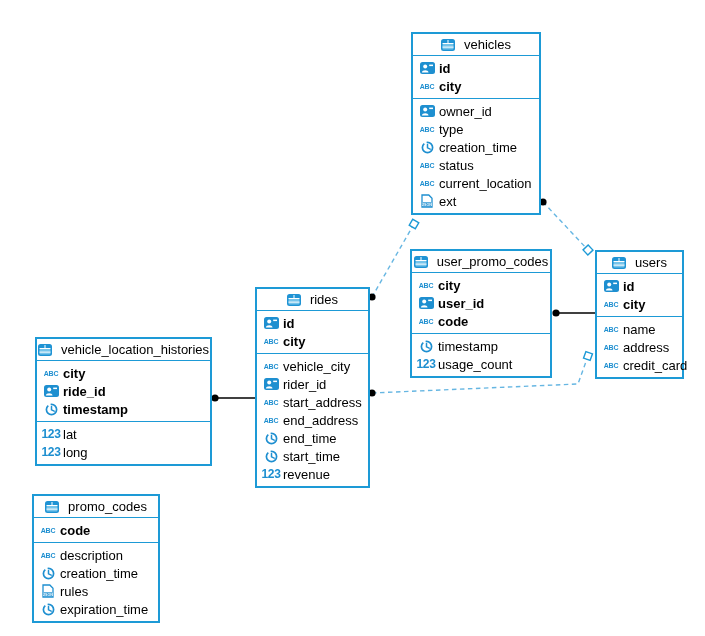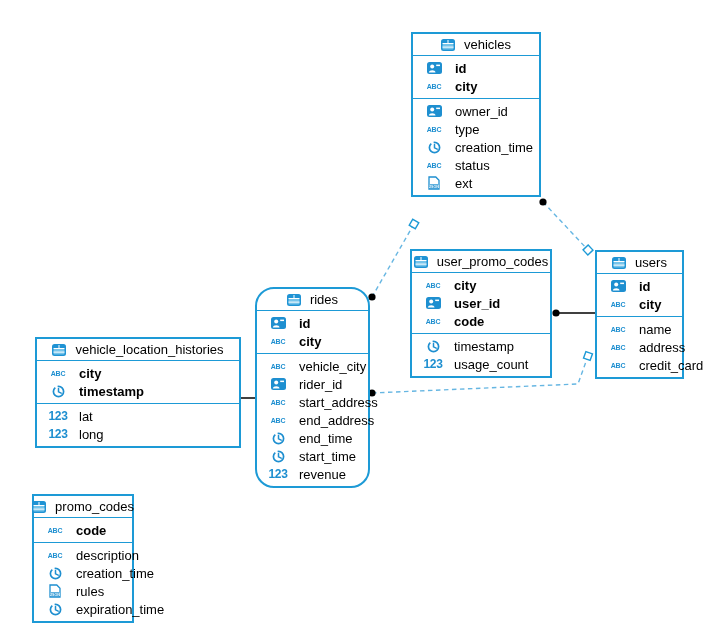--- a/index.html
+++ b/index.html
@@ -10,21 +10,21 @@
     border:2px solid var(--blue,#1d9ad6);z-index:2;
   }
   .table-header{
     display:flex;align-items:center;justify-content:center;gap:9px;
     height:21px;border-bottom:1px solid var(--blue,#1d9ad6);
     font-size:13px;color:#000;white-space:nowrap;
   }
   .table-section{padding:3px 0;}
   .table-section.pk{border-bottom:1px solid var(--blue,#1d9ad6);}
   .col-row{
-    display:flex;align-items:center;height:18px;padding:0 12px;gap:12px;
+    display:flex;align-items:center;height:18px;padding:0 5px;gap:3px;
     font-size:13px;color:#000;white-space:nowrap;
   }
   .pk .col-row{font-weight:bold;}
   .type-icon{width:18px;min-width:18px;display:flex;justify-content:center;align-items:center;}
   .abc{font-size:7px;font-weight:800;color:var(--iconblue,#1e8fd0);letter-spacing:-0.2px;}
   .num{font-size:12px;font-weight:700;color:var(--iconblue,#1e8fd0);letter-spacing:-0.4px;}
   .tbl-icon{display:inline-block;line-height:0;}
 </style>
 </head>
 <body>
@@ -113,20 +113,26 @@
           <span>creation_time</span>
         </div>
         <div class="col-row">
           <span class="type-icon">
             <span class="abc">ABC</span>
           </span>
           <span>status</span>
         </div>
         <div class="col-row">
           <span class="type-icon">
+            <span class="abc">ABC</span>
+          </span>
+          <span>current_location</span>
+        </div>
+        <div class="col-row">
+          <span class="type-icon">
             <svg width="12" height="14" viewBox="0 0 12 14">
               <path d="M1 1 H7.8 L11 4.2 V13 H1 Z" fill="none" stroke="#1e8fd0" stroke-width="1.3"></path>
               <rect x="2" y="8.3" width="8" height="4" fill="#1e8fd0"></rect>
               <text x="6" y="11.6" font-size="3.6" font-weight="bold" text-anchor="middle" fill="#fff">JSON</text>
             </svg>
           </span>
           <span>ext</span>
         </div>
       </div>
     </div>
@@ -228,21 +234,21 @@
           <span>address</span>
         </div>
         <div class="col-row">
           <span class="type-icon">
             <span class="abc">ABC</span>
           </span>
           <span>credit_card</span>
         </div>
       </div>
     </div>
-    <div class="table-card" style="left: 255px; top: 287px; width: 115px; border-radius: 19px;">
+    <div class="table-card" style="left: 255px; top: 287px; width: 115px;">
       <div class="table-header">
         <span class="tbl-icon"><svg width="14" height="12" viewBox="0 0 14 12">
             <rect x="0" y="0" width="14" height="12" rx="2.5" fill="#1f93d4"></rect>
             <rect x="1.5" y="4.8" width="11" height="5.8" rx="1" fill="#76c4ea"></rect>
             <rect x="1.5" y="4" width="11" height="1" fill="#fff"></rect>
             <rect x="1.5" y="7.6" width="11" height="1" fill="#fff"></rect>
             <rect x="6.5" y="1" width="1" height="3" fill="#fff"></rect>
           </svg></span>
         <span>rides</span>
       </div>
@@ -314,40 +320,51 @@
           <span>start_time</span>
         </div>
         <div class="col-row">
           <span class="type-icon">
             <span class="num">123</span>
           </span>
           <span>revenue</span>
         </div>
       </div>
     </div>
-    <div class="table-card" style="left: 35px; top: 337px; width: 206px;">
+    <div class="table-card" style="left: 35px; top: 337px; width: 177px;">
       <div class="table-header">
         <span class="tbl-icon"><svg width="14" height="12" viewBox="0 0 14 12">
             <rect x="0" y="0" width="14" height="12" rx="2.5" fill="#1f93d4"></rect>
             <rect x="1.5" y="4.8" width="11" height="5.8" rx="1" fill="#76c4ea"></rect>
             <rect x="1.5" y="4" width="11" height="1" fill="#fff"></rect>
             <rect x="1.5" y="7.6" width="11" height="1" fill="#fff"></rect>
             <rect x="6.5" y="1" width="1" height="3" fill="#fff"></rect>
           </svg></span>
         <span>vehicle_location_histories</span>
       </div>
       <div class="table-section pk">
         <div class="col-row">
           <span class="type-icon">
             <span class="abc">ABC</span>
           </span>
           <span>city</span>
         </div>
         <div class="col-row">
           <span class="type-icon">
+            <svg width="15" height="12" viewBox="0 0 15 12">
+              <rect x="0" y="0" width="15" height="12" rx="2.5" fill="#1e8fd0"></rect>
+              <rect x="9.2" y="2.6" width="3.8" height="1.5" fill="#fff"></rect>
+              <circle cx="5.2" cy="4.6" r="2" fill="#fff"></circle>
+              <path d="M1.9 10.4 C1.9 7.4 8.5 7.4 8.5 10.4 Z" fill="#fff"></path>
+            </svg>
+          </span>
+          <span>ride_id</span>
+        </div>
+        <div class="col-row">
+          <span class="type-icon">
             <svg width="13" height="13" viewBox="0 0 13 13">
               <circle cx="6.5" cy="6.5" r="5.1" fill="none" stroke="#1e8fd0" stroke-width="1.7" stroke-dasharray="20 2.5"></circle>
               <path d="M6.5 3.6 L6.5 6.8 L9.2 8.2" fill="none" stroke="#1e8fd0" stroke-width="1.5" stroke-linecap="round"></path>
             </svg>
           </span>
           <span>timestamp</span>
         </div>
       </div>
       <div class="table-section body">
         <div class="col-row">
@@ -357,21 +374,21 @@
           <span>lat</span>
         </div>
         <div class="col-row">
           <span class="type-icon">
             <span class="num">123</span>
           </span>
           <span>long</span>
         </div>
       </div>
     </div>
-    <div class="table-card" style="left: 32px; top: 494px; width: 102px;">
+    <div class="table-card" style="left: 32px; top: 494px; width: 128px;">
       <div class="table-header">
         <span class="tbl-icon"><svg width="14" height="12" viewBox="0 0 14 12">
             <rect x="0" y="0" width="14" height="12" rx="2.5" fill="#1f93d4"></rect>
             <rect x="1.5" y="4.8" width="11" height="5.8" rx="1" fill="#76c4ea"></rect>
             <rect x="1.5" y="4" width="11" height="1" fill="#fff"></rect>
             <rect x="1.5" y="7.6" width="11" height="1" fill="#fff"></rect>
             <rect x="6.5" y="1" width="1" height="3" fill="#fff"></rect>
           </svg></span>
         <span>promo_codes</span>
       </div>

